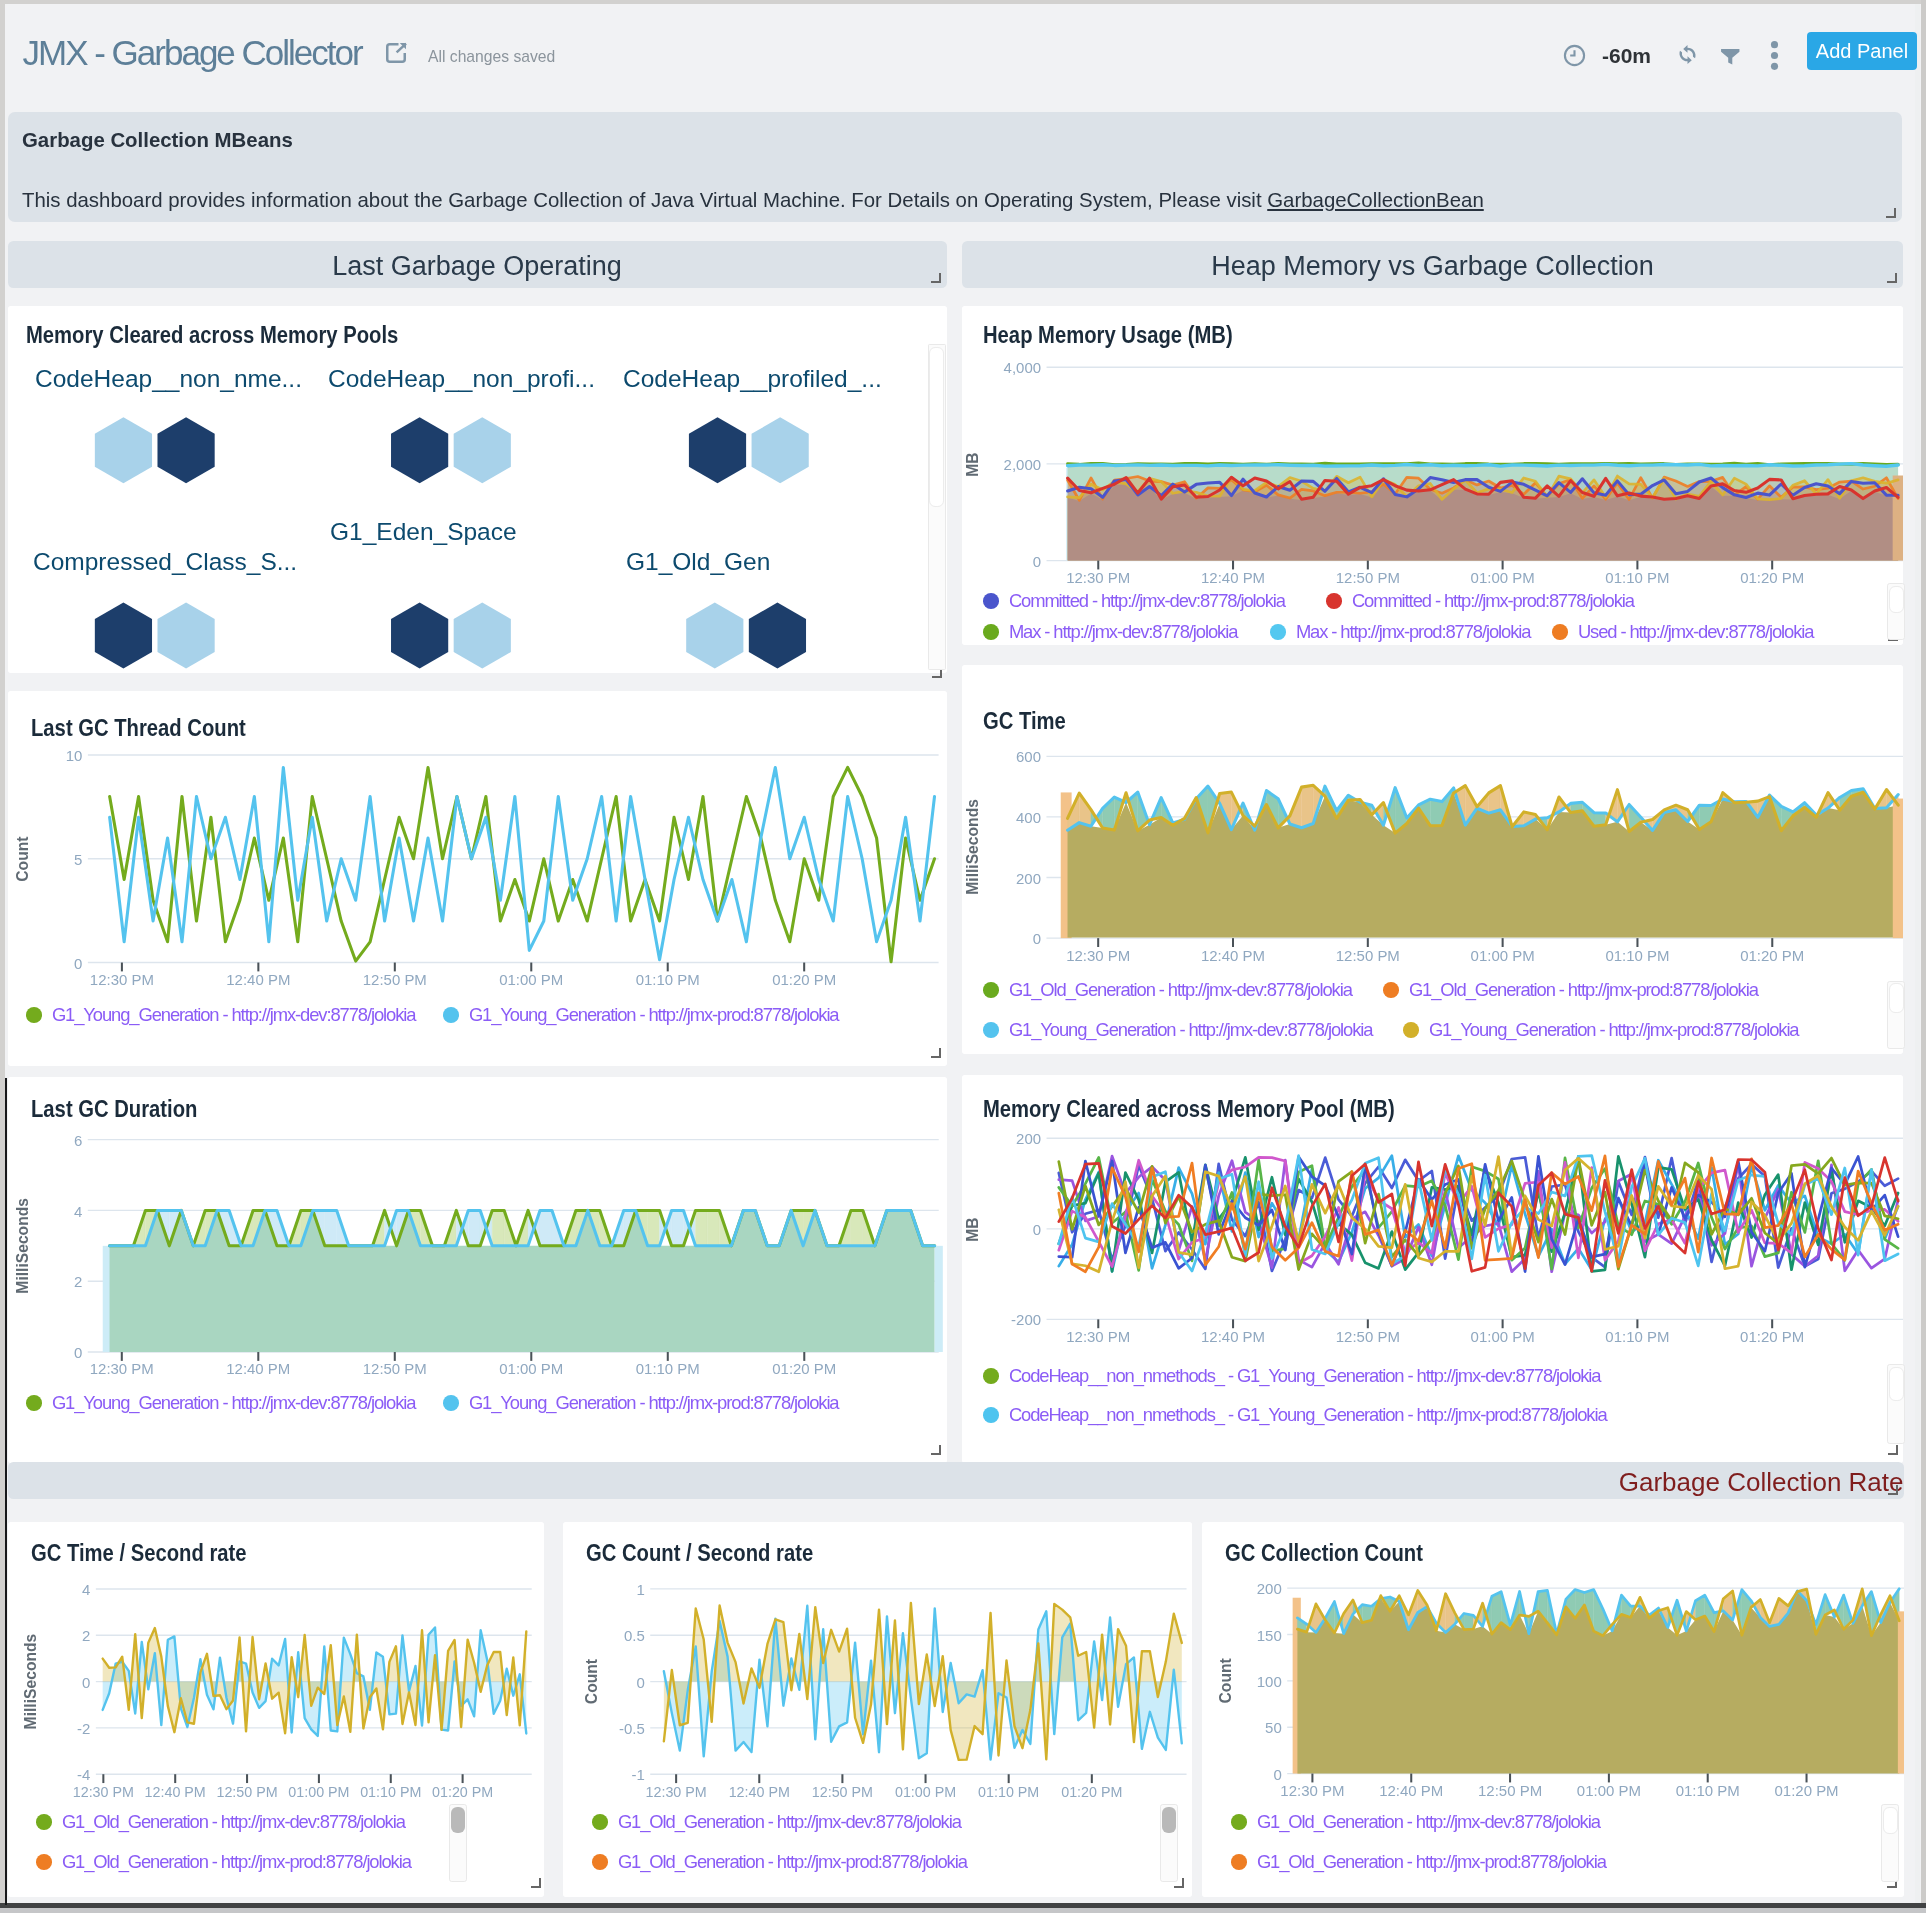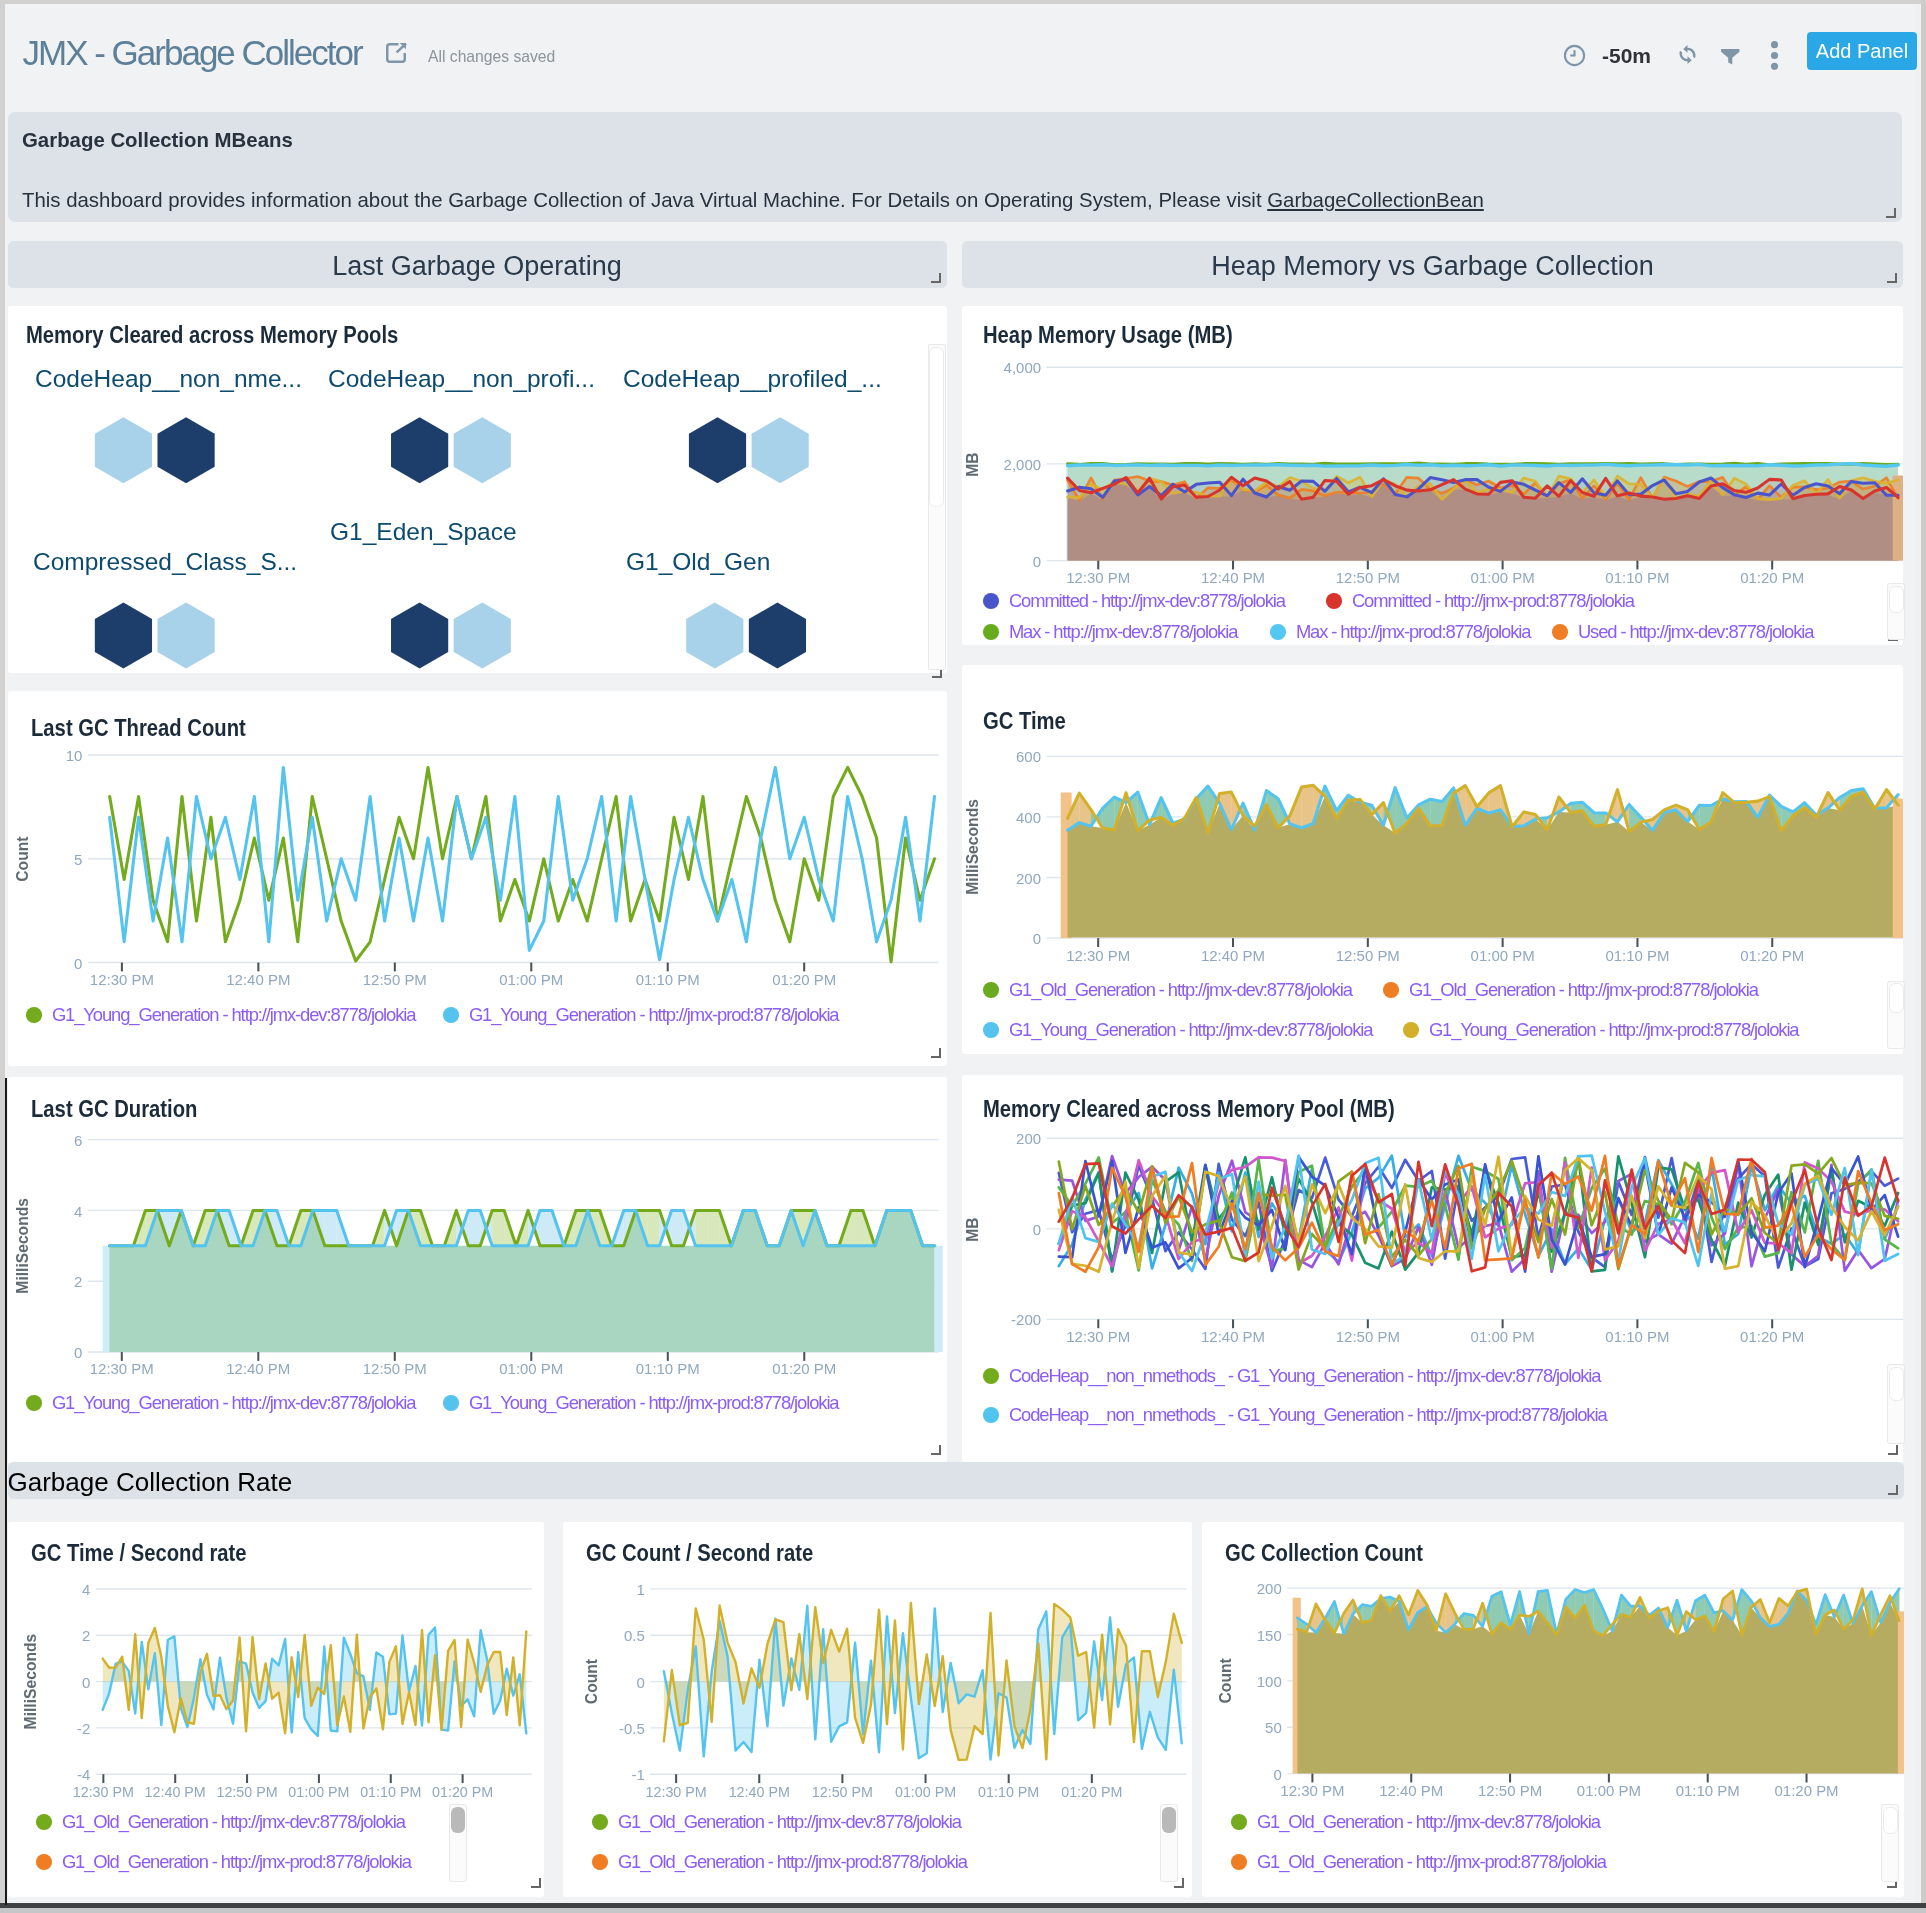--- a/index.html
+++ b/index.html
@@ -26,21 +26,21 @@
 <svg style="position:absolute;left:381px;top:38px" width="30" height="30" viewBox="0 0 24 24">
 <path d="M14 5H7a2 2 0 0 0-2 2v10a2 2 0 0 0 2 2h10a2 2 0 0 0 2-2v-5" fill="none" stroke="#7f96a8" stroke-width="2"></path>
 <path d="M12.5 11.5 L20 4.5" stroke="#7f96a8" stroke-width="2" fill="none"></path>
 <path d="M15 4h5v5z" fill="#7f96a8"></path>
   </svg>
 <div style="position:absolute;left:428px;top:48px;font-size:15.7px;font-weight:normal;color:#8b949c">All changes saved</div>
 <svg style="position:absolute;left:1563px;top:44px" width="23" height="23" viewBox="0 0 24 24">
 <circle cx="12" cy="12" r="10" fill="none" stroke="#7f96a8" stroke-width="2.2"></circle>
 <path d="M12 6.5V12H7.5" fill="none" stroke="#7f96a8" stroke-width="2.2"></path>
   </svg>
-<div style="position:absolute;left:1602px;top:44px;font-size:21px;font-weight:bold;color:#2f3337">-50m</div>
+<div style="position:absolute;left:1602px;top:44px;font-size:21px;font-weight:bold;color:#2f3337">-60m</div>
 <svg style="position:absolute;left:1674px;top:41px" width="27" height="27" viewBox="0 0 24 24" fill="#7f96a8">
 <path d="M12 6v-2.5L8.2 7 12 10.5V8a5 5 0 0 1 4.9 6l1.8 1.4A7 7 0 0 0 12 6zM5.3 8.6A7 7 0 0 0 12 18v2.5l3.8-3.5L12 13.5V16a5 5 0 0 1-4.9-6z"></path>
   </svg>
 <svg style="position:absolute;left:1718px;top:44px" width="24.5" height="24.5" viewBox="0 0 24 24" fill="#7f96a8">
 <path d="M3 5h18v2.5l-7 6V20l-4-2v-4.5l-7-6z"></path>
   </svg>
 <svg style="position:absolute;left:1765px;top:40px" width="19" height="31" viewBox="0 0 12 20" fill="#7f96a8">
 <circle cx="6" cy="3" r="2.3"></circle>
     <circle cx="6" cy="10" r="2.3"></circle>
     <circle cx="6" cy="17" r="2.3"></circle>
@@ -572,14 +572,14 @@
 <div class="sthumb" style="left:1889px;top:983px;width:15px;height:30px;background:#fff;border:0.7px solid #ececec"></div>
 <div class="sbar" style="left:1887px;top:1364px;width:17.7px;height:80px"></div>
 <div class="sthumb" style="left:1889px;top:1367px;width:15px;height:34px;background:#fff;border:0.7px solid #ececec"></div>
 <div class="sbar" style="left:449px;top:1804px;width:17.7px;height:78px"></div>
 <div class="sthumb" style="left:451px;top:1807px;width:13.6px;height:26px;background:#b9b9b9"></div>
 <div class="sbar" style="left:1160px;top:1804px;width:17.7px;height:78px"></div>
 <div class="sthumb" style="left:1162px;top:1807px;width:13.6px;height:26px;background:#b9b9b9"></div>
 <div class="sbar" style="left:1881px;top:1804px;width:17.7px;height:78px"></div>
 <div class="sthumb" style="left:1883px;top:1807px;width:15px;height:27px;background:#fff;border:0.7px solid #ececec"></div>
 <div class="bar" style="left:7.5px;top:1462px;width:1896px;height:37px"></div>
-<div style="position:absolute;left:7.5px;top:1469px;width:1896px;text-align:left;font-size:26px;line-height:26px;color:#000000">Garbage Collection Rate</div>
+<div style="position:absolute;left:7.5px;top:1469px;width:1896px;text-align:right;font-size:26px;line-height:26px;color:#7f1d1d">Garbage Collection Rate</div>
 <div class="corner" style="left:1888px;top:1485px"></div>
 
 </body></html>

